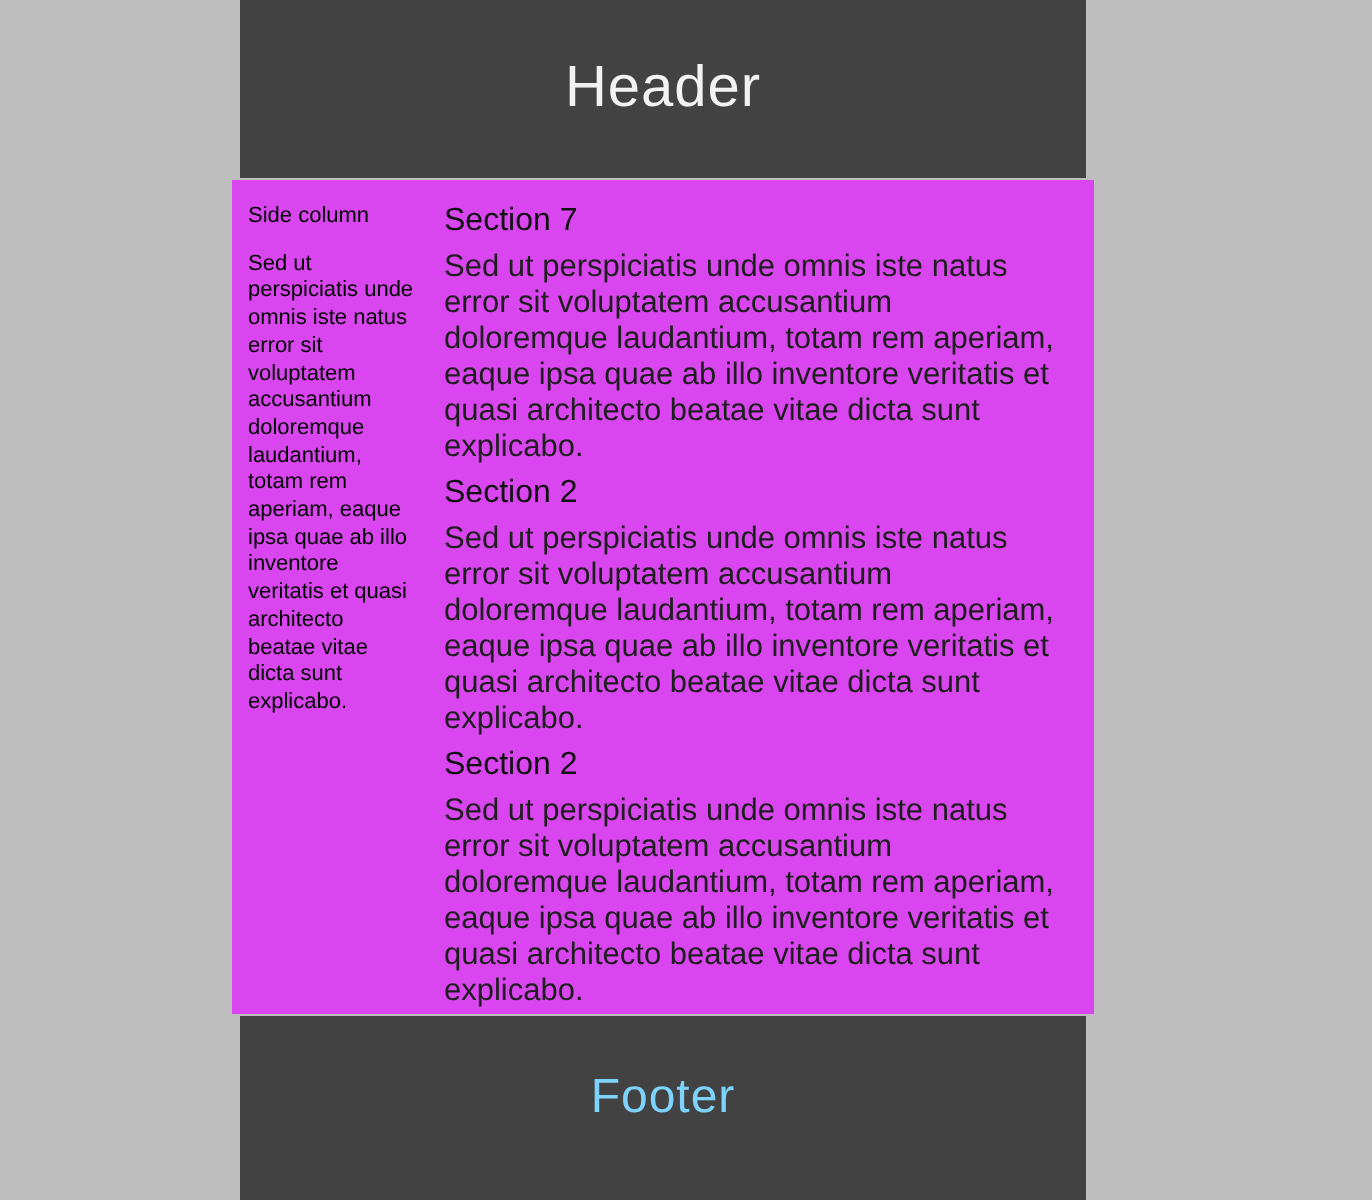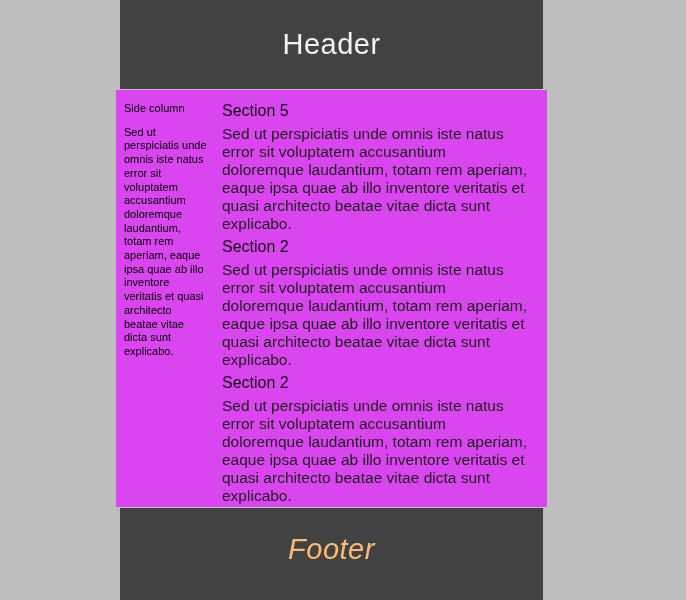--- a/index.html
+++ b/index.html
@@ -67,24 +67,23 @@
   .footer-bar {
     position: absolute;
     left: 120px; top: 508px;
     width: 423px; height: 92px;
     background: #424242;
     display: flex; align-items: center; justify-content: center;
     padding-bottom: 10px;
     box-sizing: border-box;
   }
   .footer-bar .bar-title {
-    color: #fdba74;
-    font-size: 29px;
+    color: #7dd3fc;
+    font-size: 24px;
     letter-spacing: 0.5px;
-    font-style: italic;
   }
 </style>
 </head>
 <body>
 
 <div class="viewport">
 
   <div class="header-bar">
     <span class="bar-title">Header</span>
   </div>
@@ -92,21 +91,21 @@
   <div class="content-page">
 
     <div class="side-column">
       <p class="side-title">Side column</p>
       <p class="side-text">Sed ut perspiciatis unde omnis iste natus error sit voluptatem accusantium doloremque laudantium, totam rem aperiam, eaque ipsa quae ab illo inventore veritatis et quasi architecto beatae vitae dicta sunt explicabo.</p>
     </div>
 
     <div class="main-column">
 
       <section>
-        <h2>Section 5</h2>
+        <h2>Section 7</h2>
         <p>Sed ut perspiciatis unde omnis iste natus error sit voluptatem accusantium doloremque laudantium, totam rem aperiam, eaque ipsa quae ab illo inventore veritatis et quasi architecto beatae vitae dicta sunt explicabo.</p>
       </section>
 
       <section>
         <h2>Section 2</h2>
         <p>Sed ut perspiciatis unde omnis iste natus error sit voluptatem accusantium doloremque laudantium, totam rem aperiam, eaque ipsa quae ab illo inventore veritatis et quasi architecto beatae vitae dicta sunt explicabo.</p>
       </section>
 
       <section>
         <h2>Section 2</h2>

